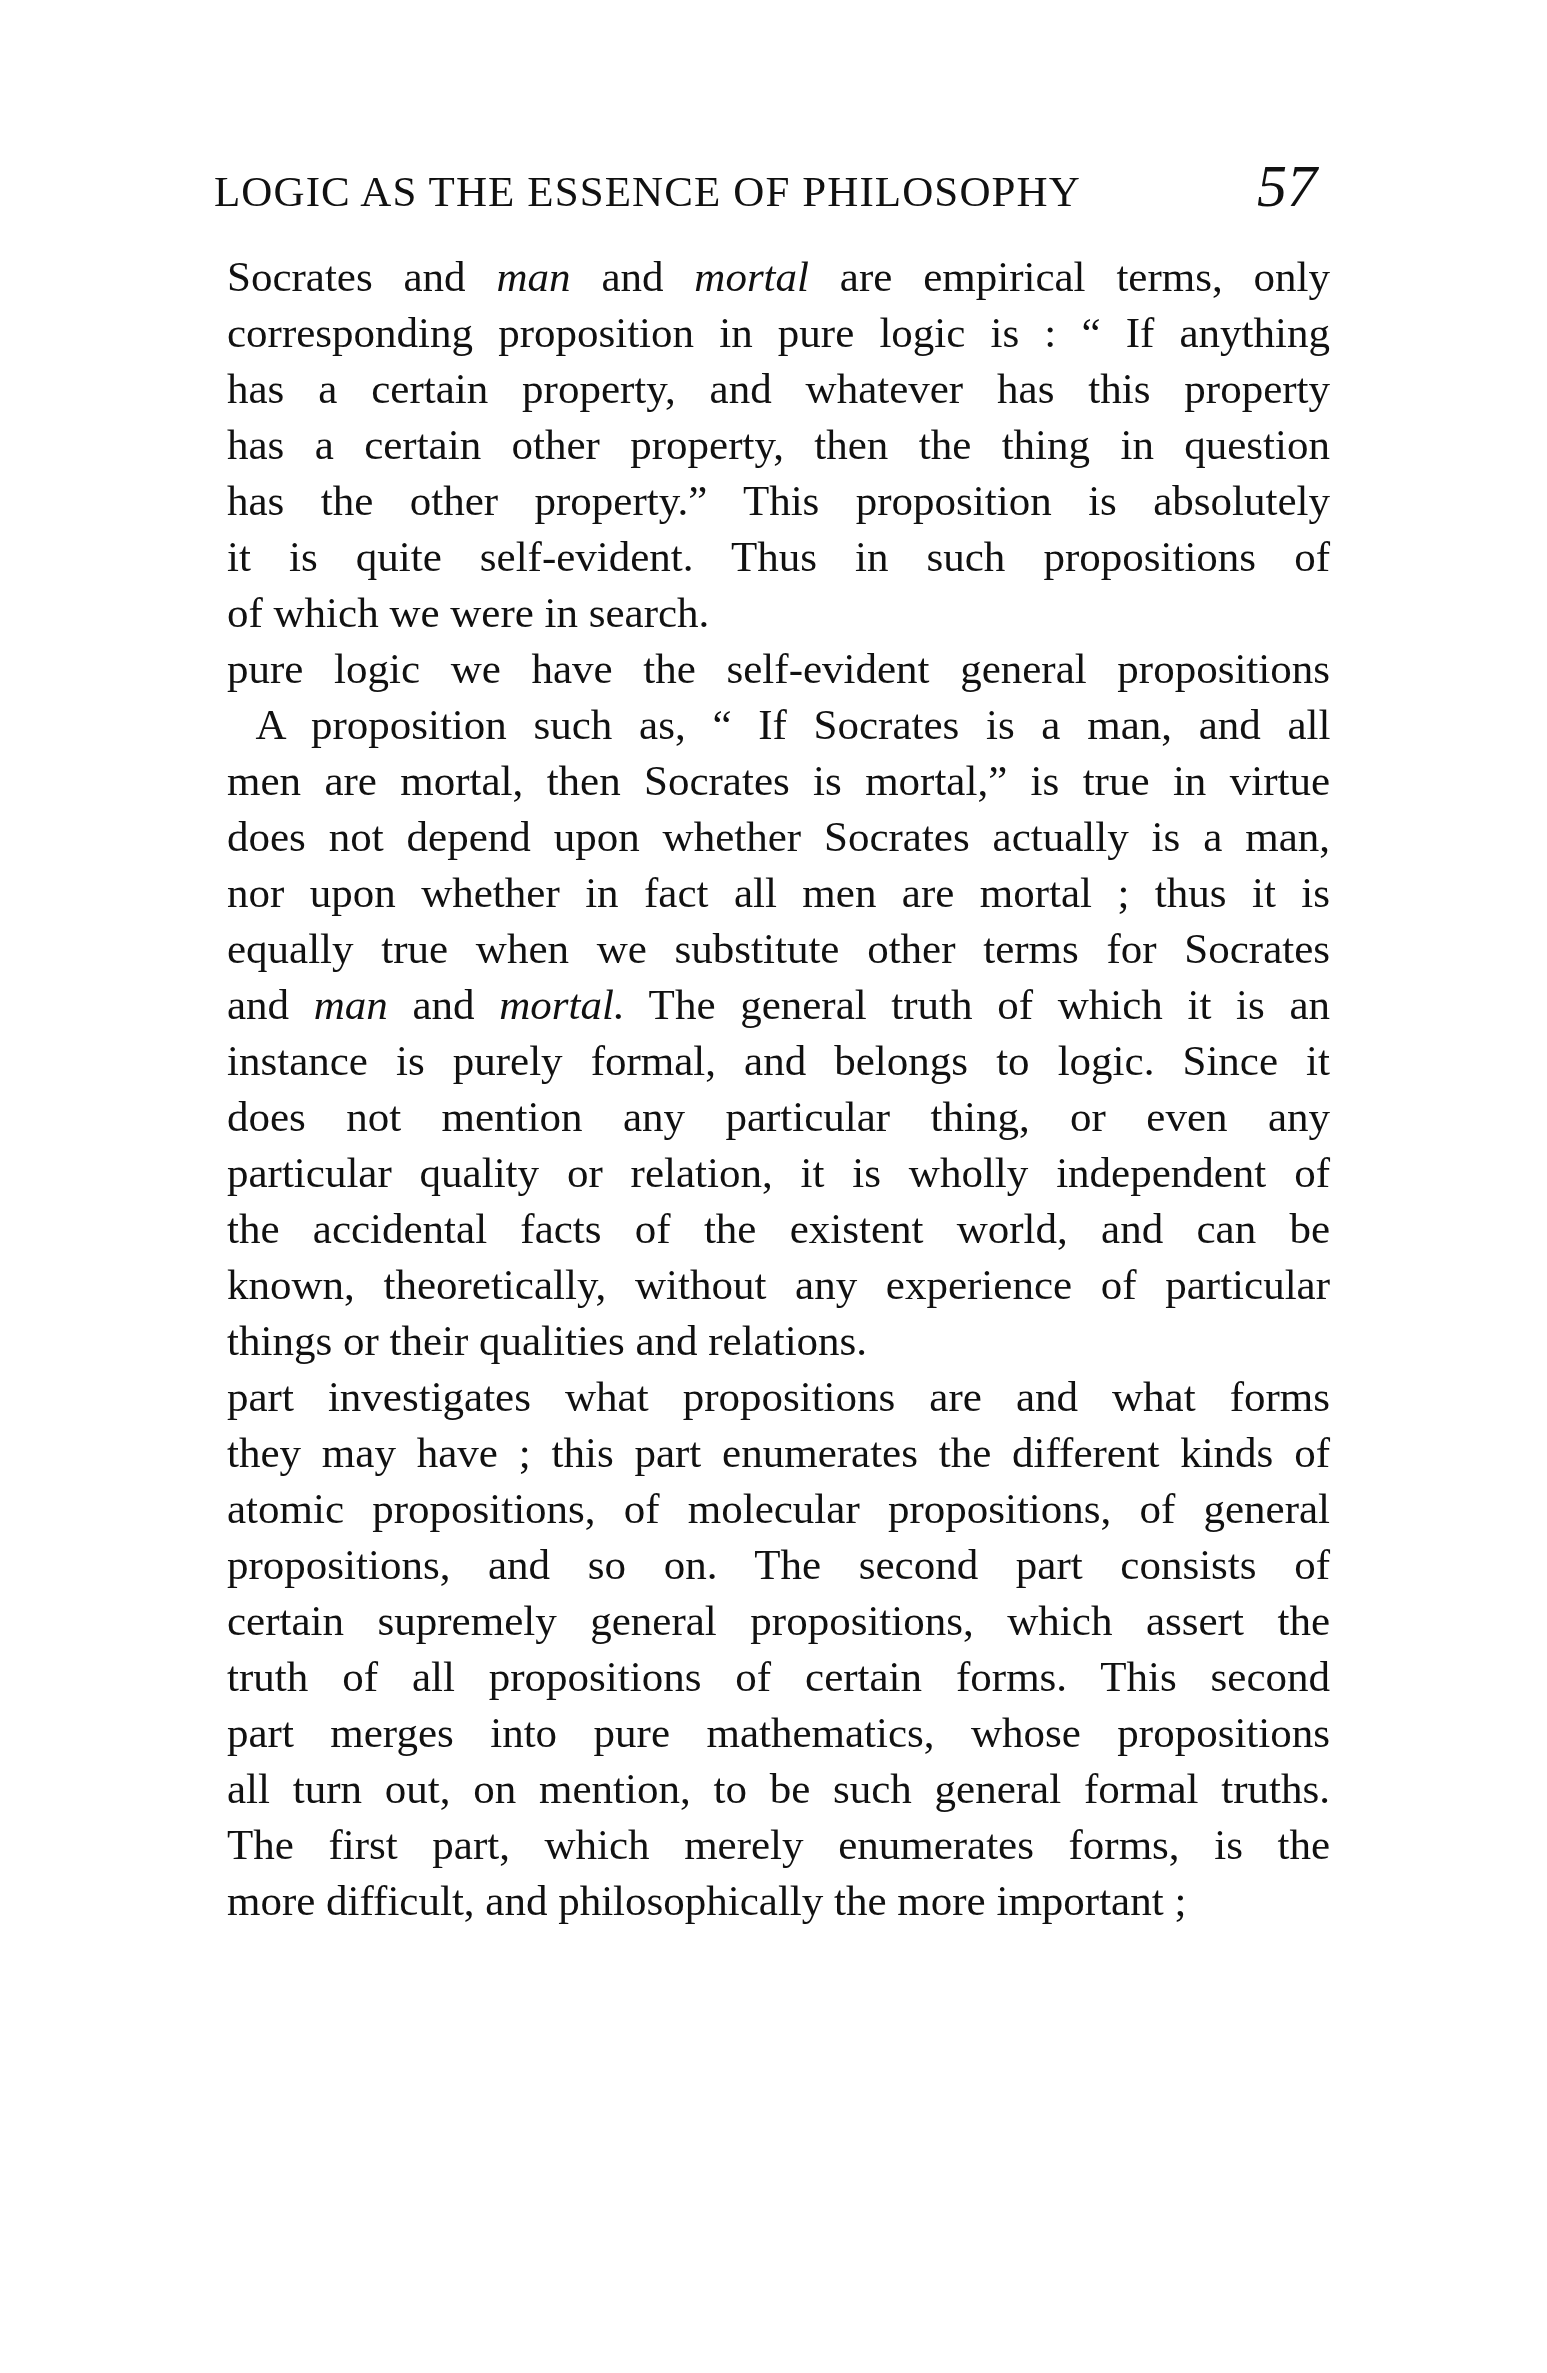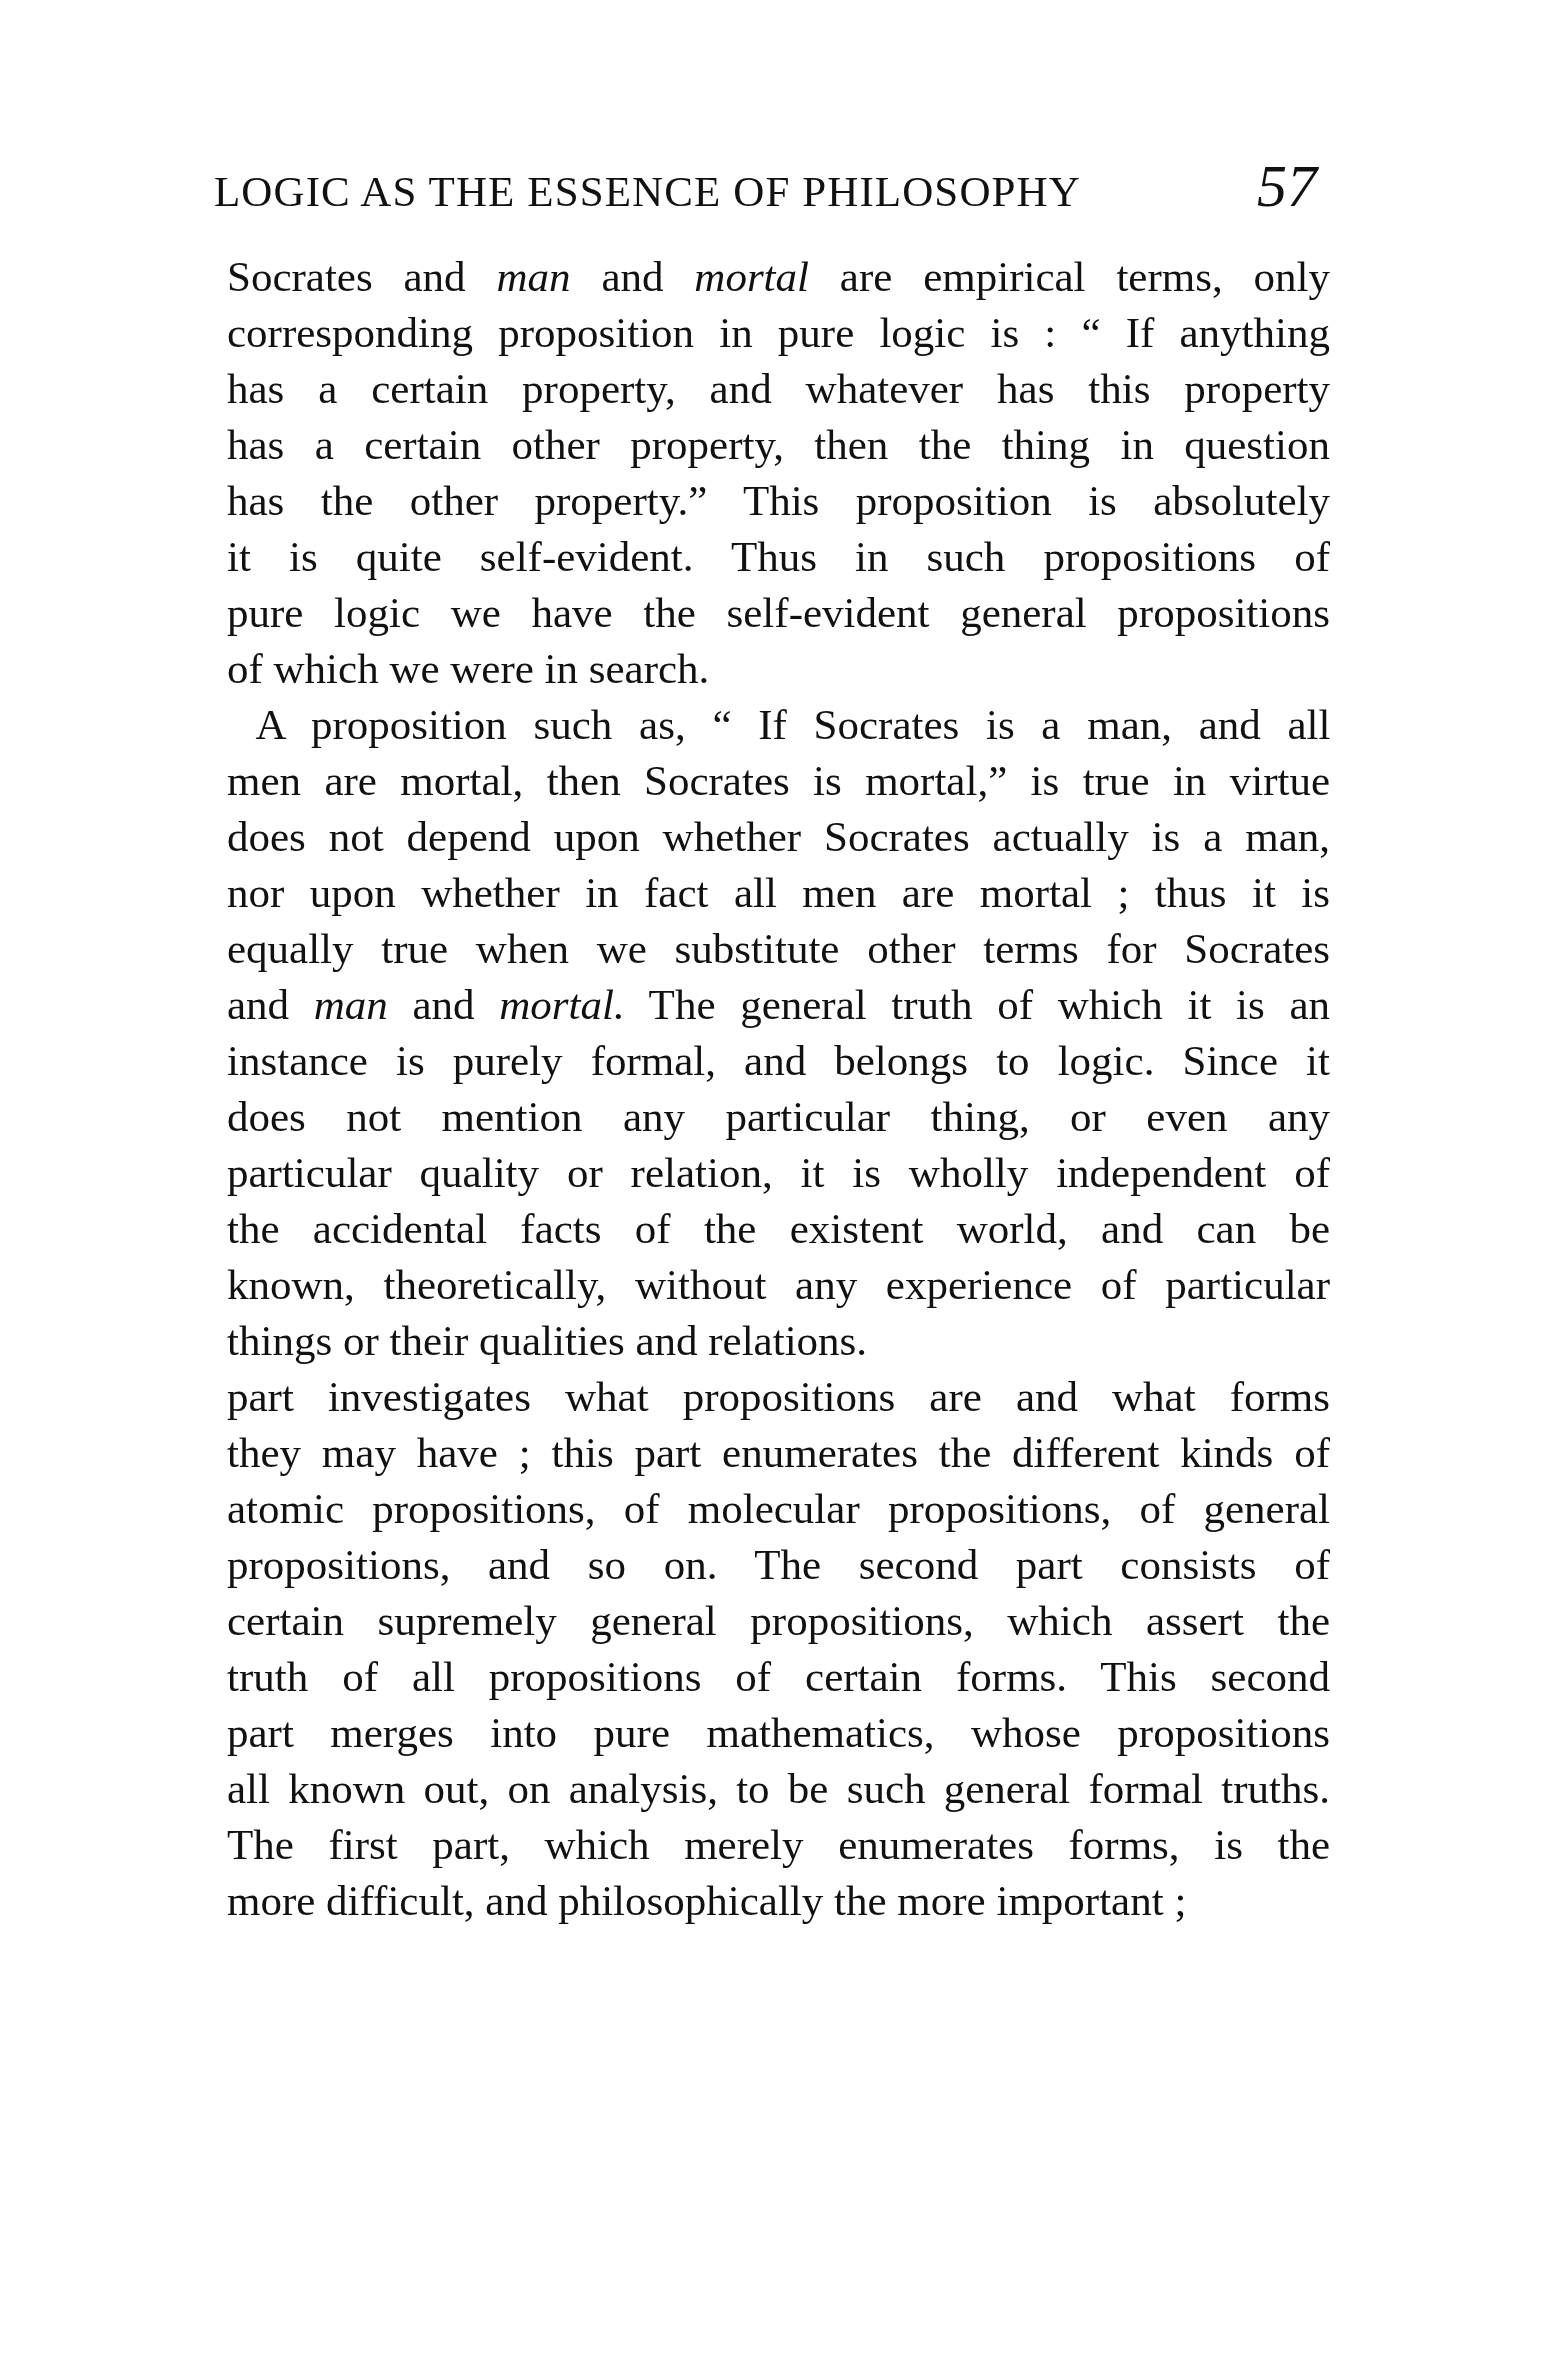--- a/index.html
+++ b/index.html
@@ -81,22 +81,22 @@
     <span class="page-number">57</span>
   </div>
   <div class="body-text" id="body-text">
       <div>
         <span class="line justify-wrap"><span>Socrates and </span><em>man</em><span> and </span><em>mortal</em><span> are empirical terms, only</span></span>
         <span class="line justify-wrap"><span>corresponding proposition in pure logic is : “ If anything</span></span>
         <span class="line justify-wrap"><span>has a certain property, and whatever has this property</span></span>
         <span class="line justify-wrap"><span>has a certain other property, then the thing in question</span></span>
         <span class="line justify-wrap"><span>has the other property.”  This proposition is absolutely</span></span>
         <span class="line justify-wrap"><span>it is quite self-evident.  Thus in such propositions of</span></span>
+        <span class="line justify-wrap last"><span>of which we were in search.</span></span>
         <span class="line justify-wrap"><span>pure logic we have the self-evident general propositions</span></span>
-        <span class="line justify-wrap last"><span>of which we were in search.</span></span>
       </div>
       <div>
         <span class="line justify-wrap indent"><span>A proposition such as, “ If Socrates is a man, and all</span></span>
         <span class="line justify-wrap"><span>men are mortal, then Socrates is mortal,” is true in virtue</span></span>
         <span class="line justify-wrap"><span>does not depend upon whether Socrates actually is a man,</span></span>
         <span class="line justify-wrap"><span>nor upon whether in fact all men are mortal ; thus it is</span></span>
         <span class="line justify-wrap"><span>equally true when we substitute other terms for Socrates</span></span>
         <span class="line justify-wrap"><span>and </span><em>man</em><span> and </span><em>mortal.</em><span>  The general truth of which it is an</span></span>
         <span class="line justify-wrap"><span>instance is purely formal, and belongs to logic.  Since it</span></span>
         <span class="line justify-wrap"><span>does not mention any particular thing, or even any</span></span>
@@ -106,19 +106,19 @@
         <span class="line justify-wrap last"><span>things or their qualities and relations.</span></span>
       </div>
       <div>
         <span class="line justify-wrap"><span>part investigates what propositions are and what forms</span></span>
         <span class="line justify-wrap"><span>they may have ; this part enumerates the different kinds of</span></span>
         <span class="line justify-wrap"><span>atomic propositions, of molecular propositions, of general</span></span>
         <span class="line justify-wrap"><span>propositions, and so on.  The second part consists of</span></span>
         <span class="line justify-wrap"><span>certain supremely general propositions, which assert the</span></span>
         <span class="line justify-wrap"><span>truth of all propositions of certain forms.  This second</span></span>
         <span class="line justify-wrap"><span>part merges into pure mathematics, whose propositions</span></span>
-        <span class="line justify-wrap"><span>all known out, on analysis, to be such general formal truths.</span></span>
+        <span class="line justify-wrap"><span>all turn out, on mention, to be such general formal truths.</span></span>
         <span class="line justify-wrap"><span>The first part, which merely enumerates forms, is the</span></span>
         <span class="line justify-wrap last"><span>more difficult, and philosophically the more important ;</span></span>
       </div>
     </div>
 </div>
 
 
 </body></html>

